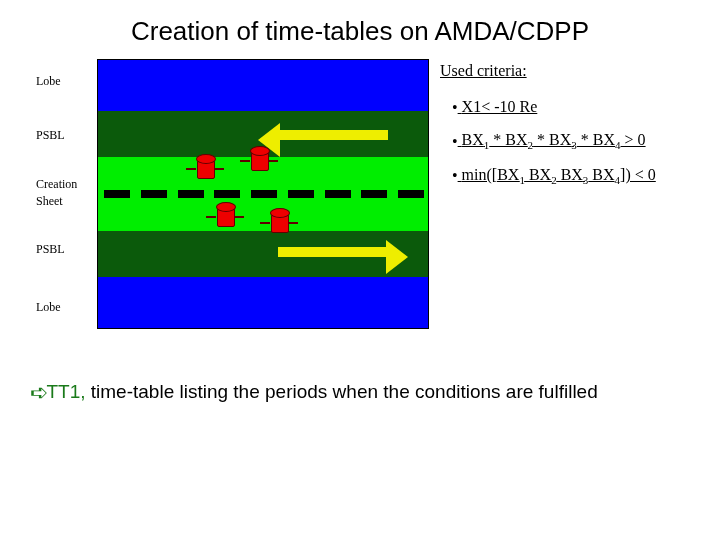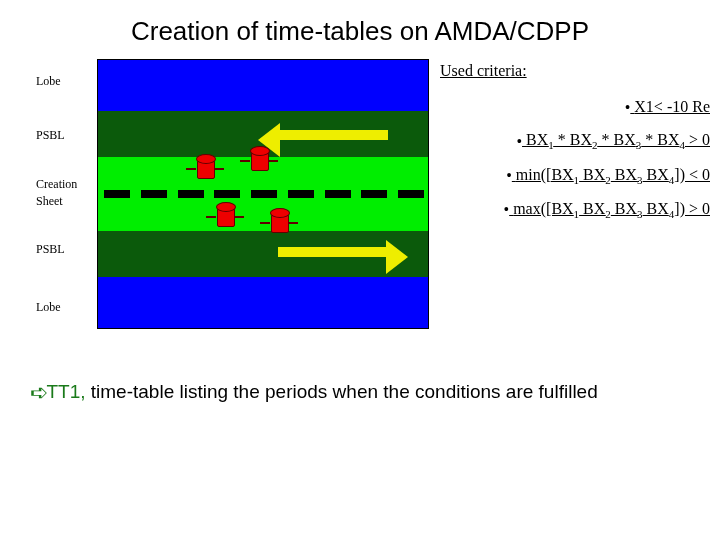--- a/index.html
+++ b/index.html
@@ -157,21 +157,21 @@
     position: absolute;
     top: 0px;
     left: 440px;
     width: 270px;
     font-family: Georgia, 'Times New Roman', serif;
     font-size: 16px;
     color: #000;
     text-decoration: underline;
   }
   .criteria .head { margin-top: 2px; margin-bottom: 18px; }
-  .criteria .crit { margin: 14px 0; white-space: nowrap; text-align: right; }
+  .criteria .crit { margin: 14px 12px; white-space: nowrap; }
   .criteria .crit .b { display:inline-block; vertical-align: middle; }
   .sub { font-size: 11px; vertical-align: sub; }
 
   .notes {
     position: absolute;
     left: 30px;
     width: 660px;
     font-size: 19px;
   }
   .note1 { top: 378px; }
@@ -266,24 +266,20 @@
       <div class="crit">
         <span class="b">•</span>
         <span><span>BX</span><span class="sub">1</span><span> * BX</span><span class="sub">2</span><span> * BX</span><span class="sub">3</span><span> * BX</span><span class="sub">4</span><span> &gt; 0</span></span>
       </div>
 
       <div class="crit">
         <span class="b">•</span>
         <span><span>min([BX</span><span class="sub">1</span><span>  BX</span><span class="sub">2</span><span>  BX</span><span class="sub">3</span><span>  BX</span><span class="sub">4</span><span>]) &lt; 0</span></span>
       </div>
 
-      <div class="crit">
-        <span class="b">•</span>
-        <span><span>max([BX</span><span class="sub">1</span><span>  BX</span><span class="sub">2</span><span>  BX</span><span class="sub">3</span><span>  BX</span><span class="sub">4</span><span>]) &gt; 0</span></span>
-      </div>
     </div>
   </div>
 
   <div class="notes note1">
     <span class="bullet">➪</span><span class="tt-label">TT1, </span><span class="note-rest">time-table listing the periods when the conditions are fulfilled</span>
   </div>
 
 
 </div>
 

